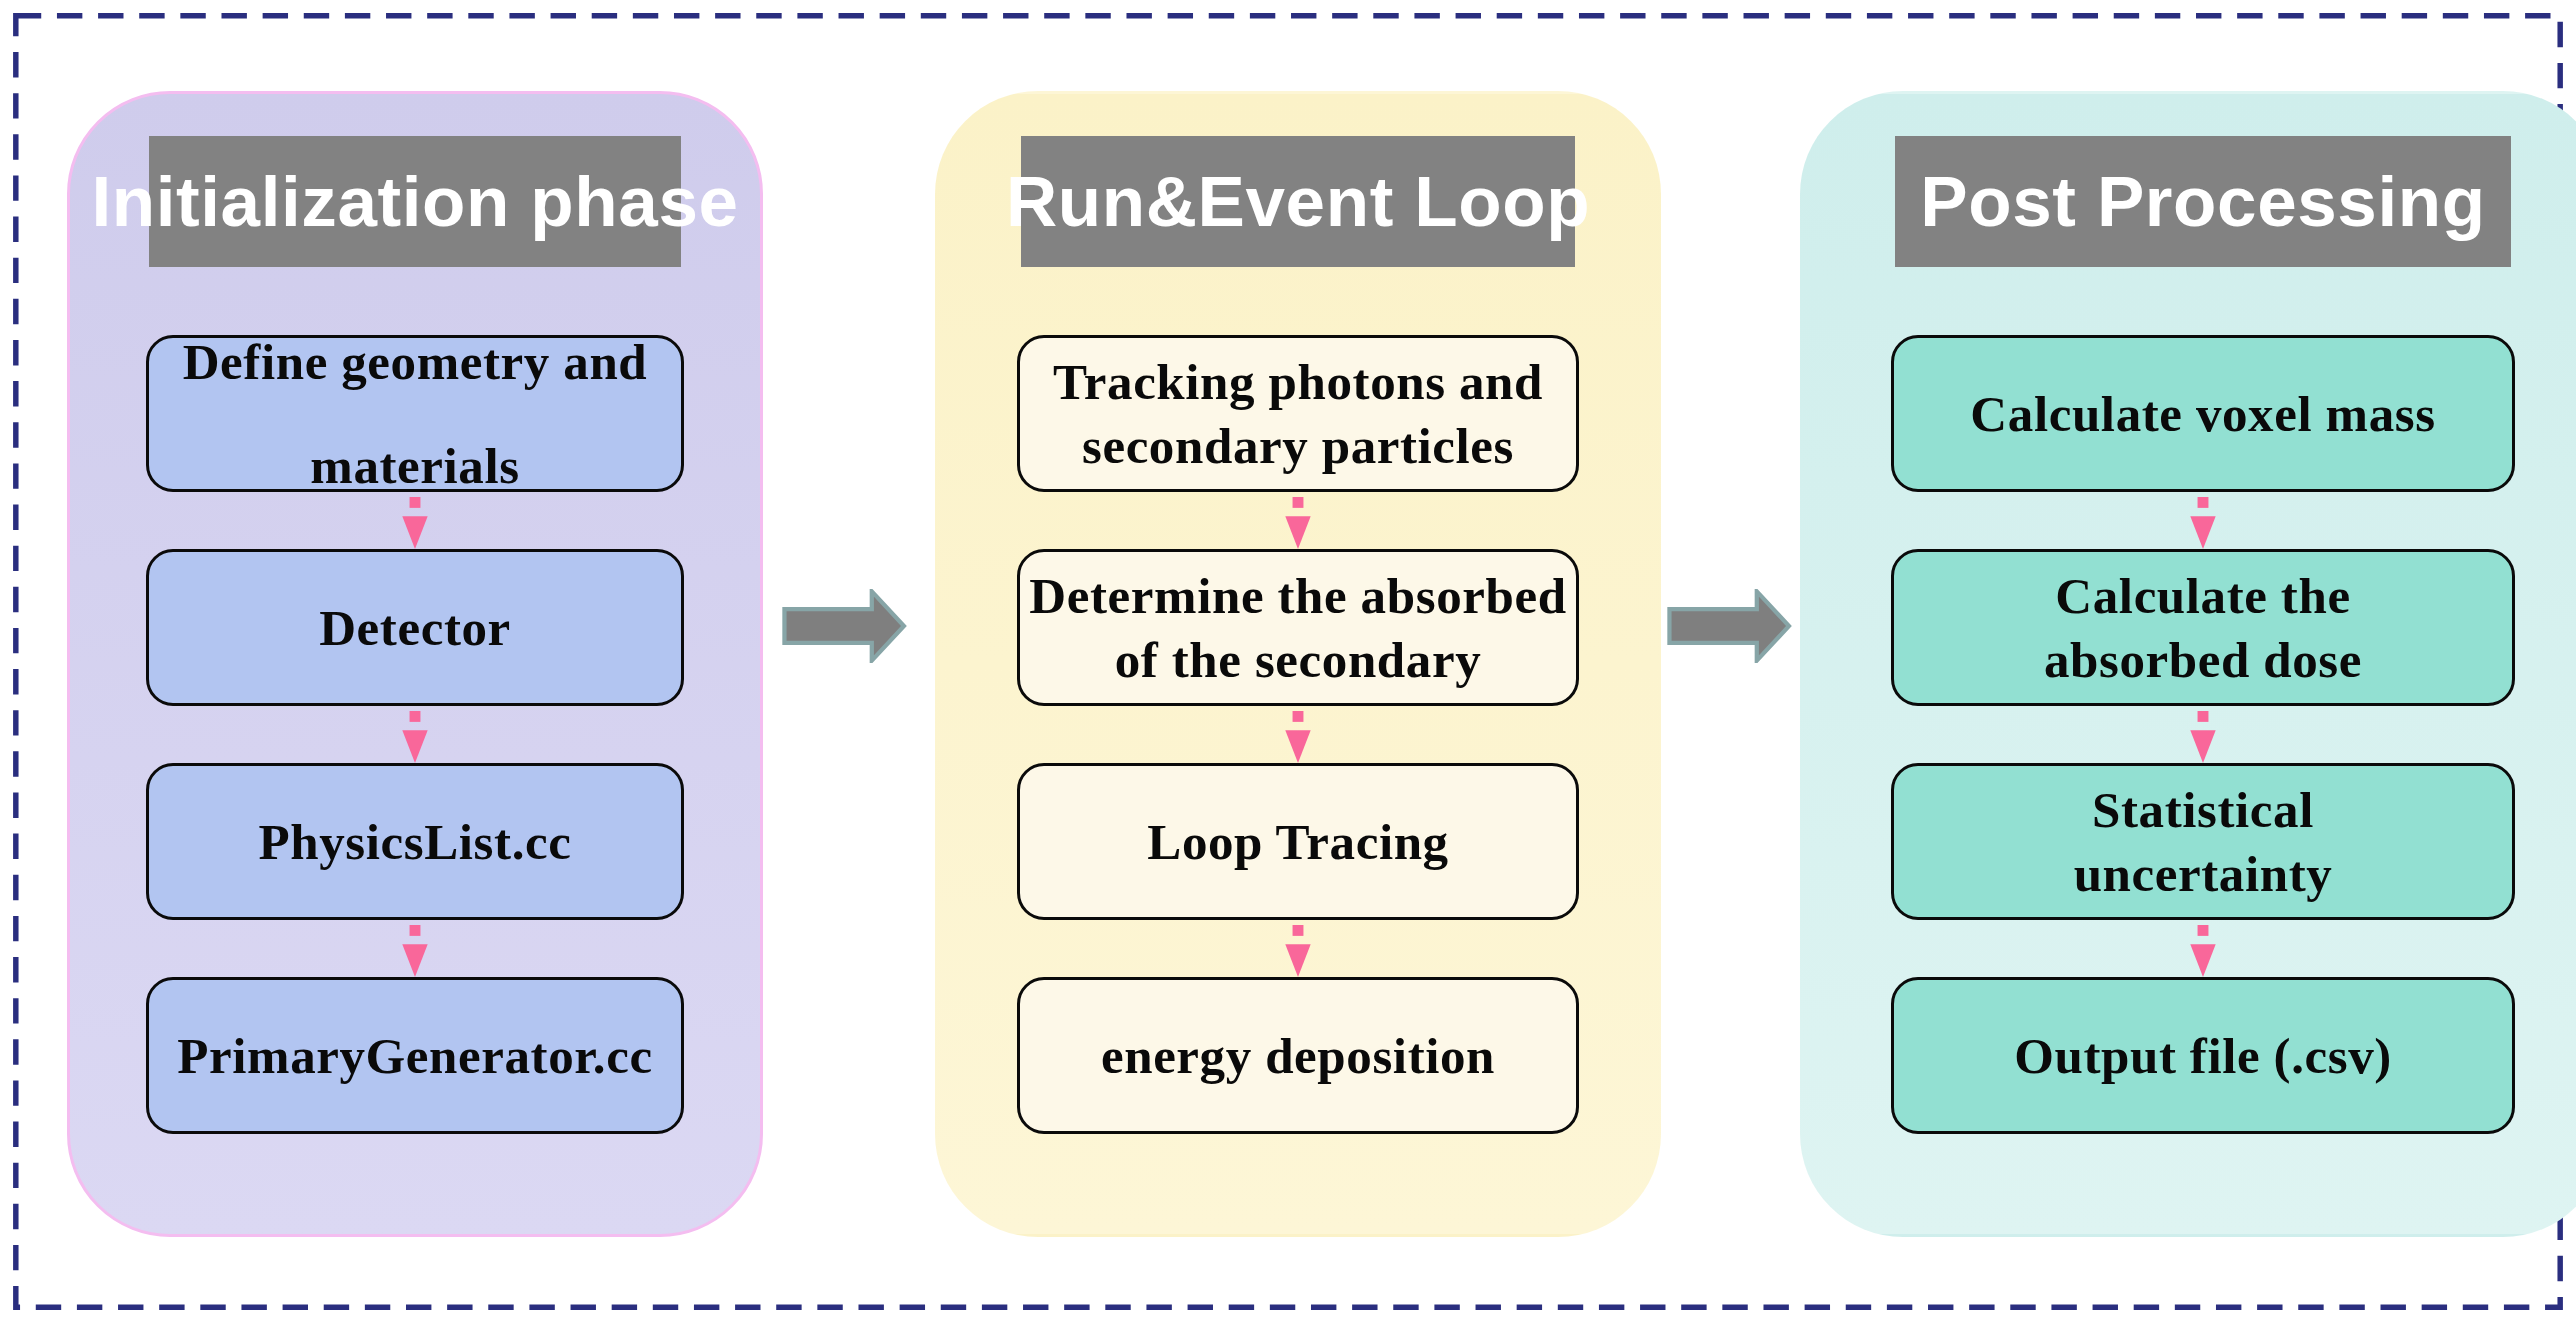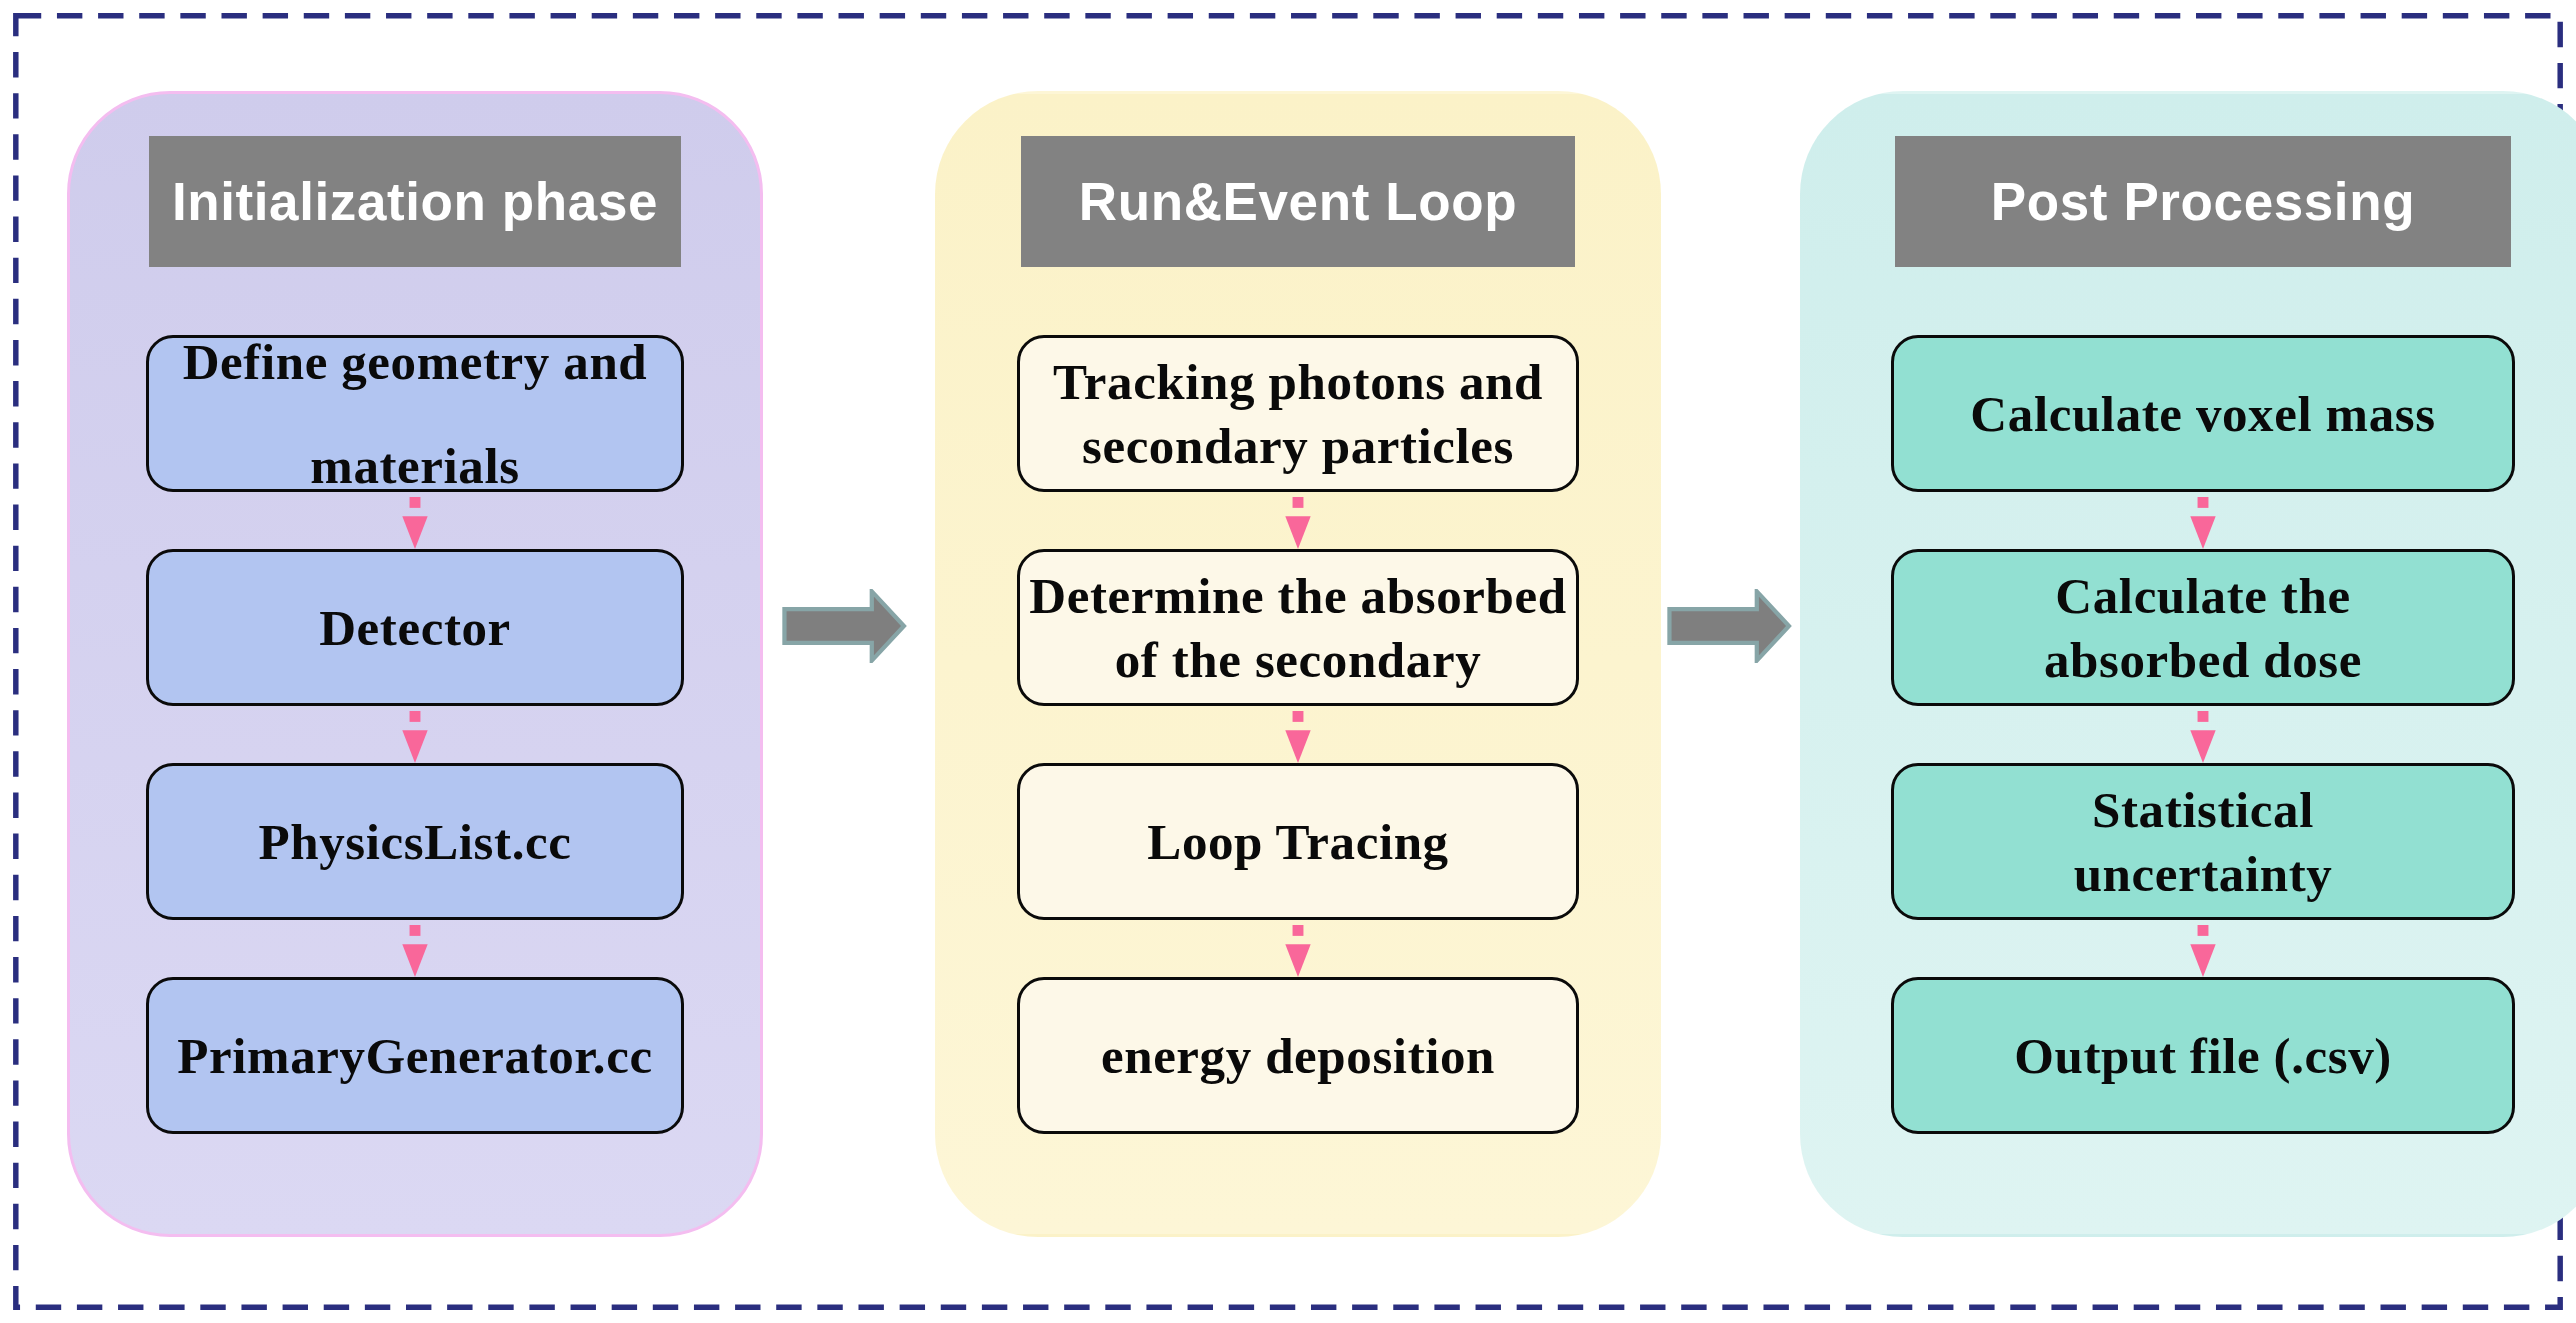--- a/index.html
+++ b/index.html
@@ -16,21 +16,21 @@
   .panel-2{left:935px;width:726px;
            background:linear-gradient(180deg,var(--p2-top,#fbf2c8),var(--p2-bot,#fdf6d6));
            border:3.6px solid var(--p2-brd,transparent);}
   .panel-3{left:1800px;width:806px;
            background:linear-gradient(180deg,var(--p3-top,#cfeeec),var(--p3-bot,#def4f2));
            border:3.6px solid var(--p3-brd,transparent);}
 
   .phase-header{margin-top:42px;height:131px;width:77%;flex:none;
           background:var(--hdr-bg,#828282);color:#ffffff;
           display:flex;align-items:center;justify-content:center;
-          font-weight:bold;font-size:53px;letter-spacing:0.6px;white-space:nowrap;}
+          font-weight:bold;font-size:71px;letter-spacing:0.6px;white-space:nowrap;}
 
   .pre-gap{height:68px;flex:none;}
 
   .flow-box{height:157px;width:78%;flex:none;box-sizing:border-box;
        border:3px solid #0a0a0a;border-radius:27px;
        display:flex;flex-direction:column;align-items:center;justify-content:center;
        font-family:"Liberation Serif","DejaVu Serif",serif;font-weight:bold;
        font-size:51px;line-height:64px;color:#0a0a0a;letter-spacing:0.6px;
        text-align:center;white-space:nowrap;}
   .panel-1 .flow-box{background:var(--p1-box,#b2c5f1);gap:40px;}

